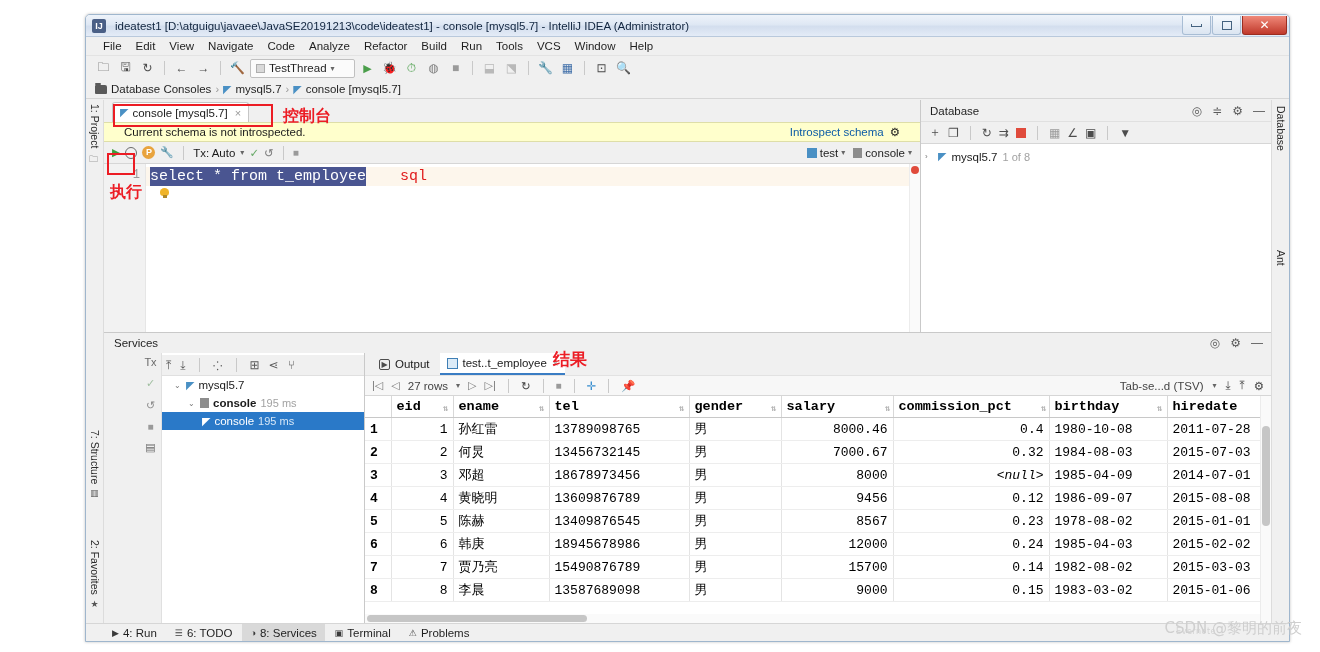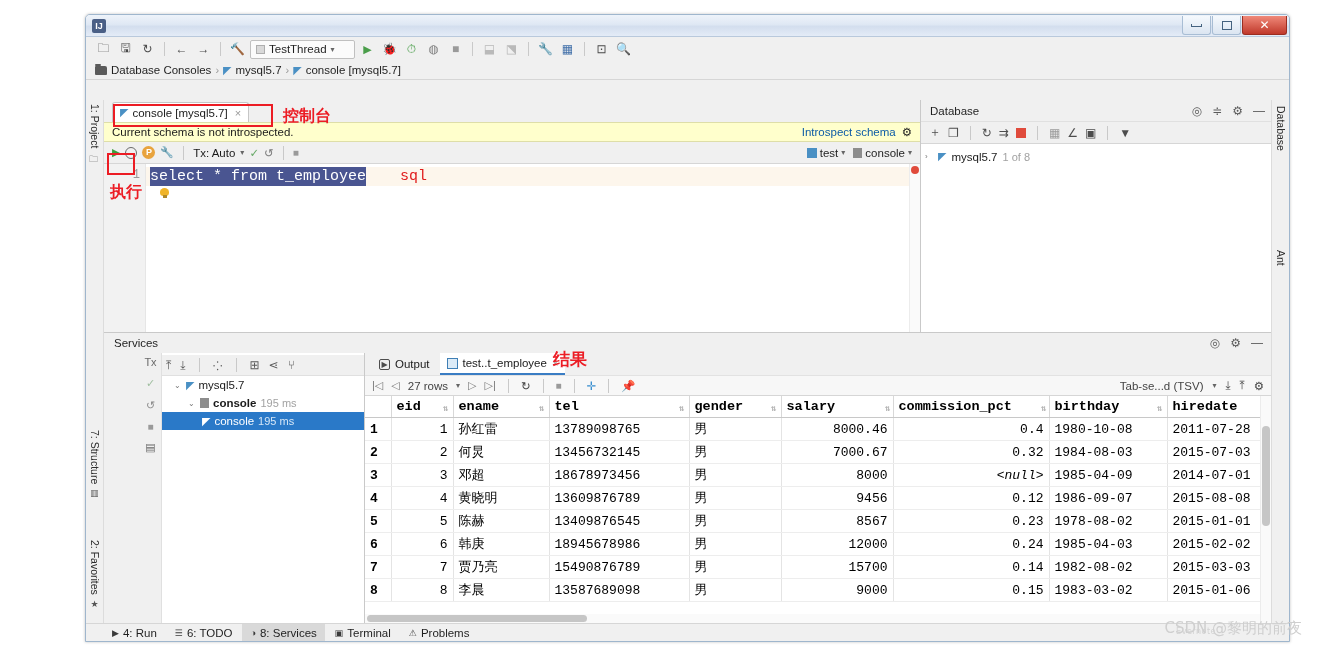--- a/index.html
+++ b/index.html
@@ -121,21 +121,21 @@
   .ed-tab {
     height:20px; display:flex; align-items:center; gap:4px;
     padding:0 7px; margin-left:8px;
     background:#fff; border:1px solid #c6c6c6; border-bottom:none;
     border-radius:3px 3px 0 0; font-size:11.5px; color:#1a1a1a;
   }
   .ed-tab .x { color:#9a9a9a; font-size:11px; margin-left:3px; }
 
   .notif {
     height:20px; background:#ffffcc; border-top:1px solid #dedea8; border-bottom:1px solid #dedea8;
-    display:flex; align-items:center; padding:0 8px; font-size:11.5px; color:#1b1b1b;
+    display:flex; align-items:center; padding:0 20px; font-size:11.5px; color:#1b1b1b;
   }
   .notif .right { margin-left:auto; display:flex; align-items:center; gap:6px; }
   .link { color:#0d5ca6;margin-left:48px; }
 
   .ed-toolbar {
     height:22px; background:#f0f0f0; border-bottom:1px solid #d6d6d6;
     display:flex; align-items:center; gap:5px; padding-left:8px; font-size:11.5px;
   }
   .play { color:#3a9e3a; font-size:11px; }
   .circ { width:12px; height:12px; border:1.4px solid #6b6b6b; border-radius:50%; }
@@ -300,33 +300,49 @@
 </style>
 </head>
 <body>
 
 <div class="page">
 
   <div class="window">
 
     <div class="titlebar">
       <div class="app-icon">IJ</div>
+      <div class="title-text">ideatest1 [D:\atguigu\javaee\JavaSE20191213\code\ideatest1] - console [mysql5.7] - IntelliJ IDEA (Administrator)</div>
       <div class="winbtns">
         <div class="winbtn">
             <i class="glyph-min"></i>
           </div>
         <div class="winbtn">
             <i class="glyph-max"></i>
           </div>
         <div class="winbtn close">
             <span>✕</span>
           </div>
       </div>
     </div>
 
+    <div class="menubar">
+      <div class="menu-item">File</div>
+      <div class="menu-item">Edit</div>
+      <div class="menu-item">View</div>
+      <div class="menu-item">Navigate</div>
+      <div class="menu-item">Code</div>
+      <div class="menu-item">Analyze</div>
+      <div class="menu-item">Refactor</div>
+      <div class="menu-item">Build</div>
+      <div class="menu-item">Run</div>
+      <div class="menu-item">Tools</div>
+      <div class="menu-item">VCS</div>
+      <div class="menu-item">Window</div>
+      <div class="menu-item">Help</div>
+    </div>
 
     <div class="toolbar">
       <div class="tb-ico">🗀</div>
       <div class="tb-ico">🖫</div>
       <div class="tb-ico">↻</div>
       <div class="tb-sep"></div>
       <div class="tb-ico">←</div>
       <div class="tb-ico">→</div>
       <div class="tb-sep"></div>
       <div class="tb-ico" style="color:#4f8a4f">🔨</div>

